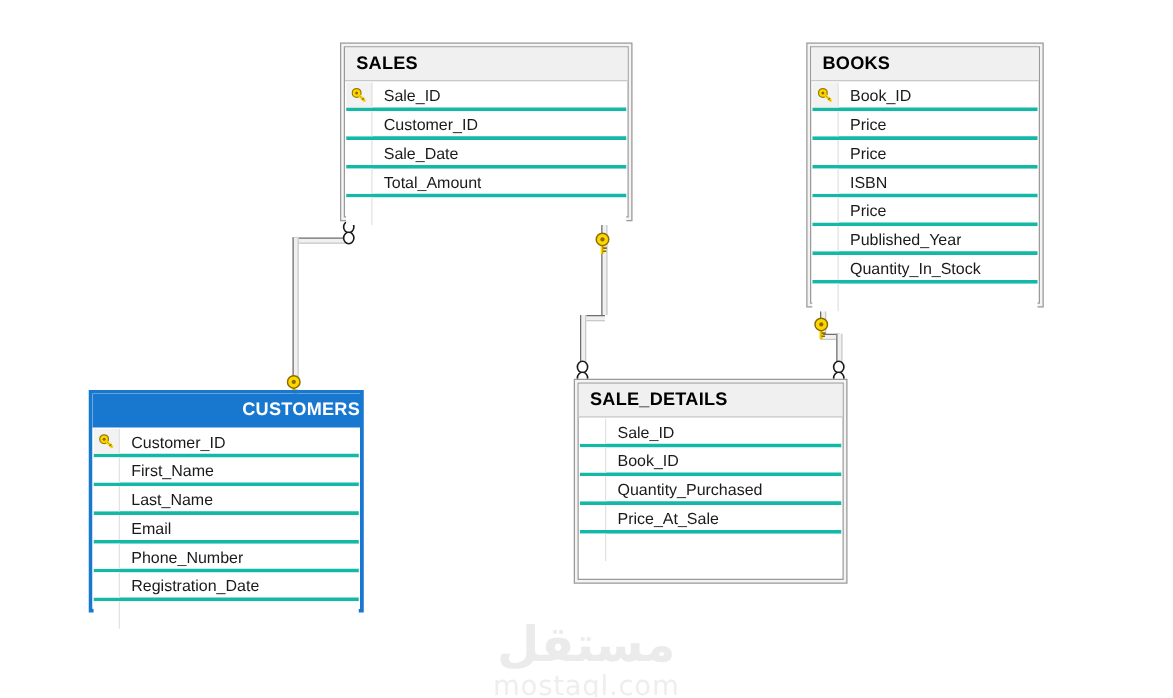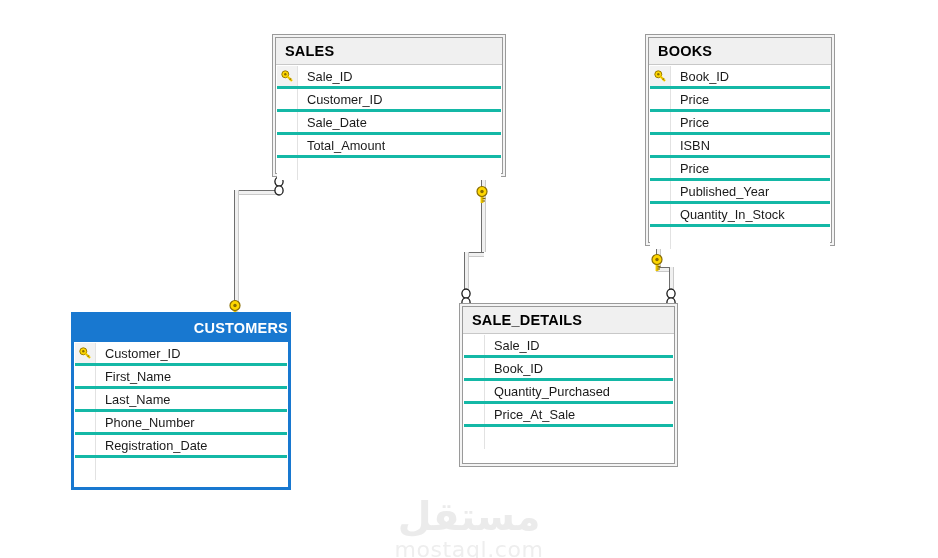--- a/index.html
+++ b/index.html
@@ -332,20 +332,24 @@
             <div class="field-row">
               <div class="gutter"></div>
               <div class="field-name">First_Name</div>
             </div>
             <div class="field-row">
               <div class="gutter"></div>
               <div class="field-name">Last_Name</div>
             </div>
             <div class="field-row">
               <div class="gutter"></div>
+              <div class="field-name">Email</div>
+            </div>
+            <div class="field-row">
+              <div class="gutter"></div>
               <div class="field-name">Phone_Number</div>
             </div>
             <div class="field-row">
               <div class="gutter"></div>
               <div class="field-name">Registration_Date</div>
             </div>
             <div class="field-row empty">
               <div class="gutter"></div>
               <div class="field-name"></div>
             </div>

